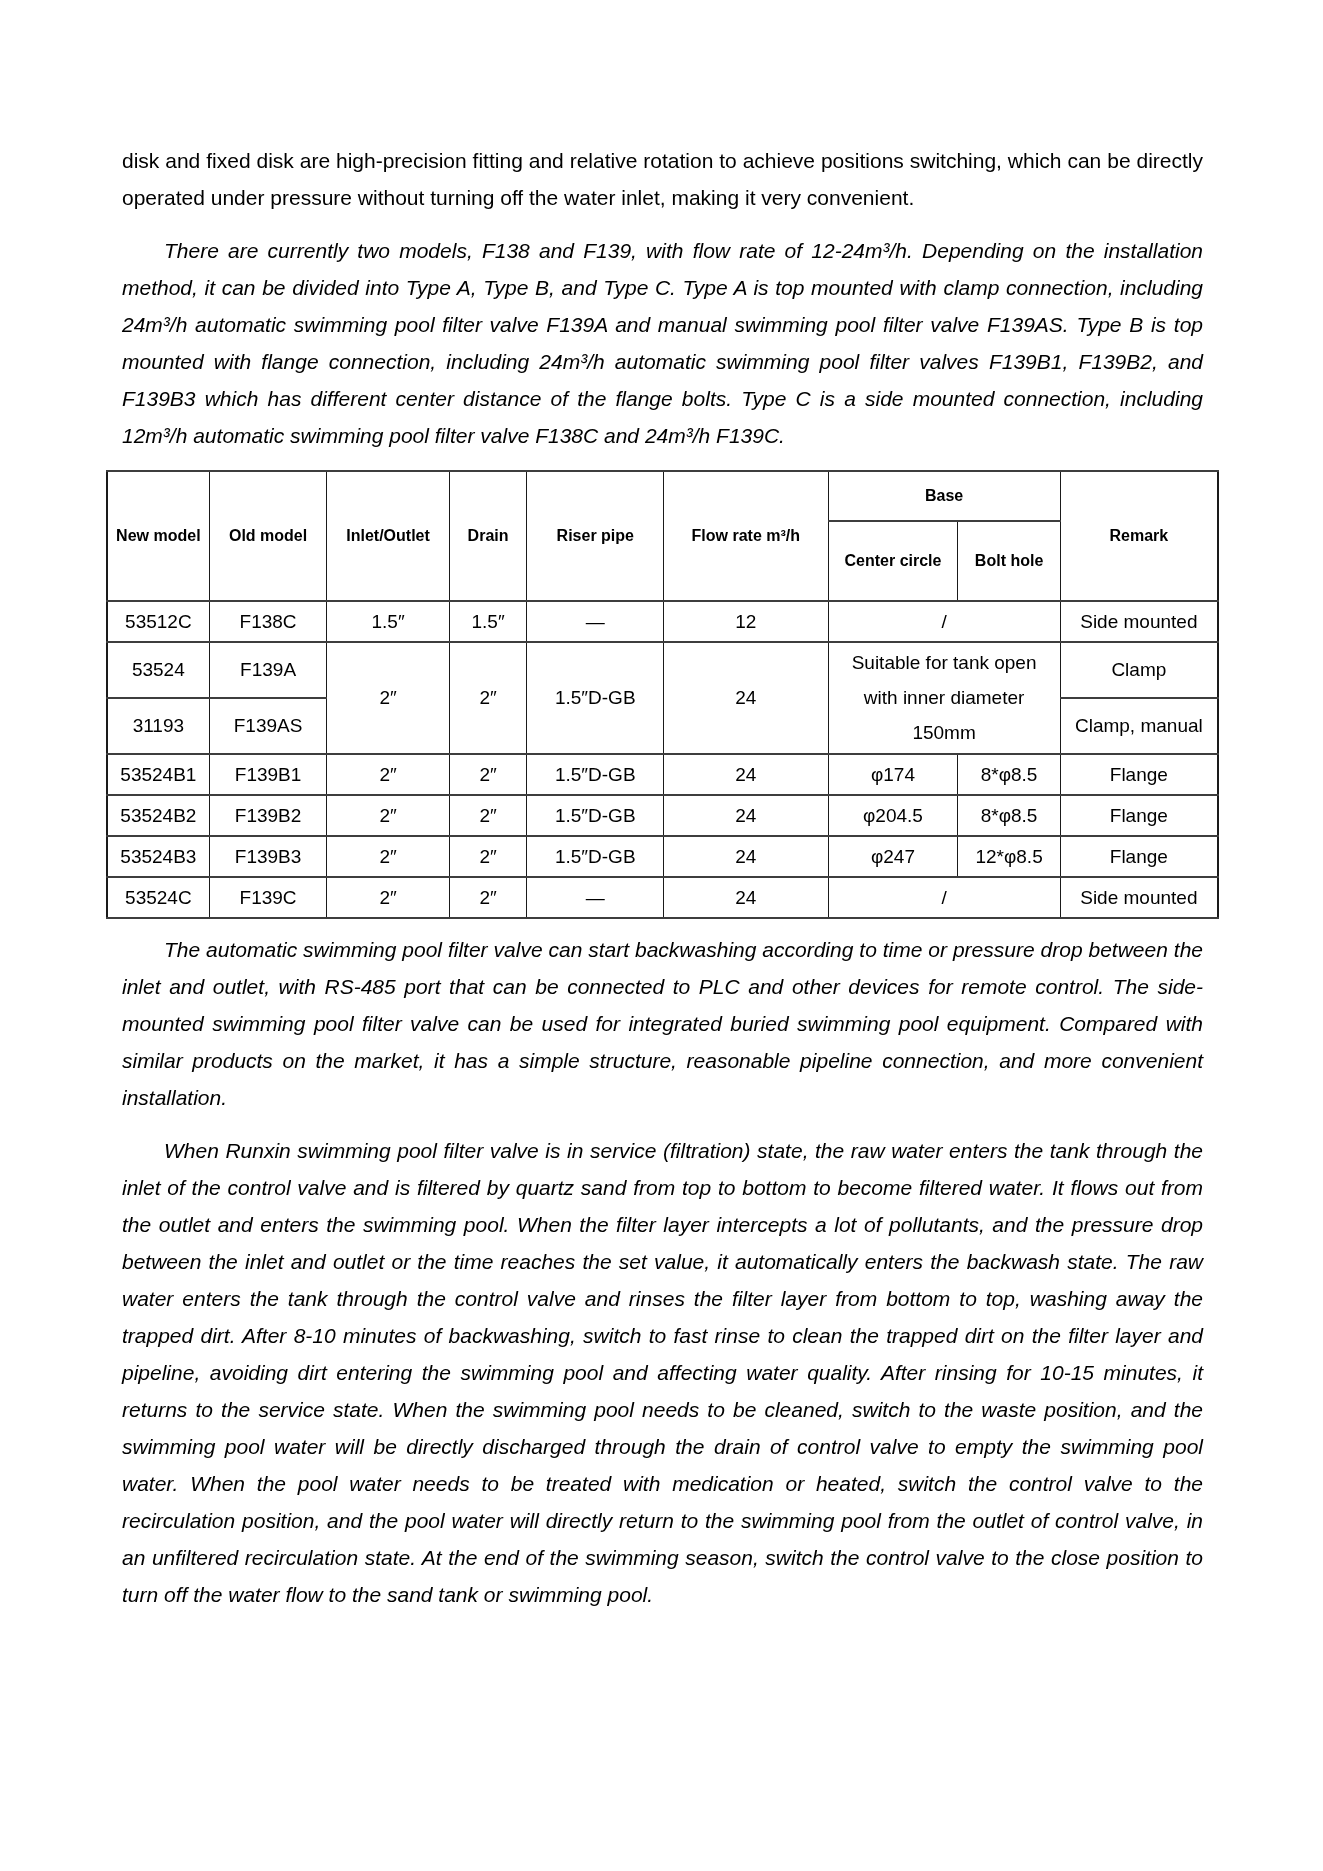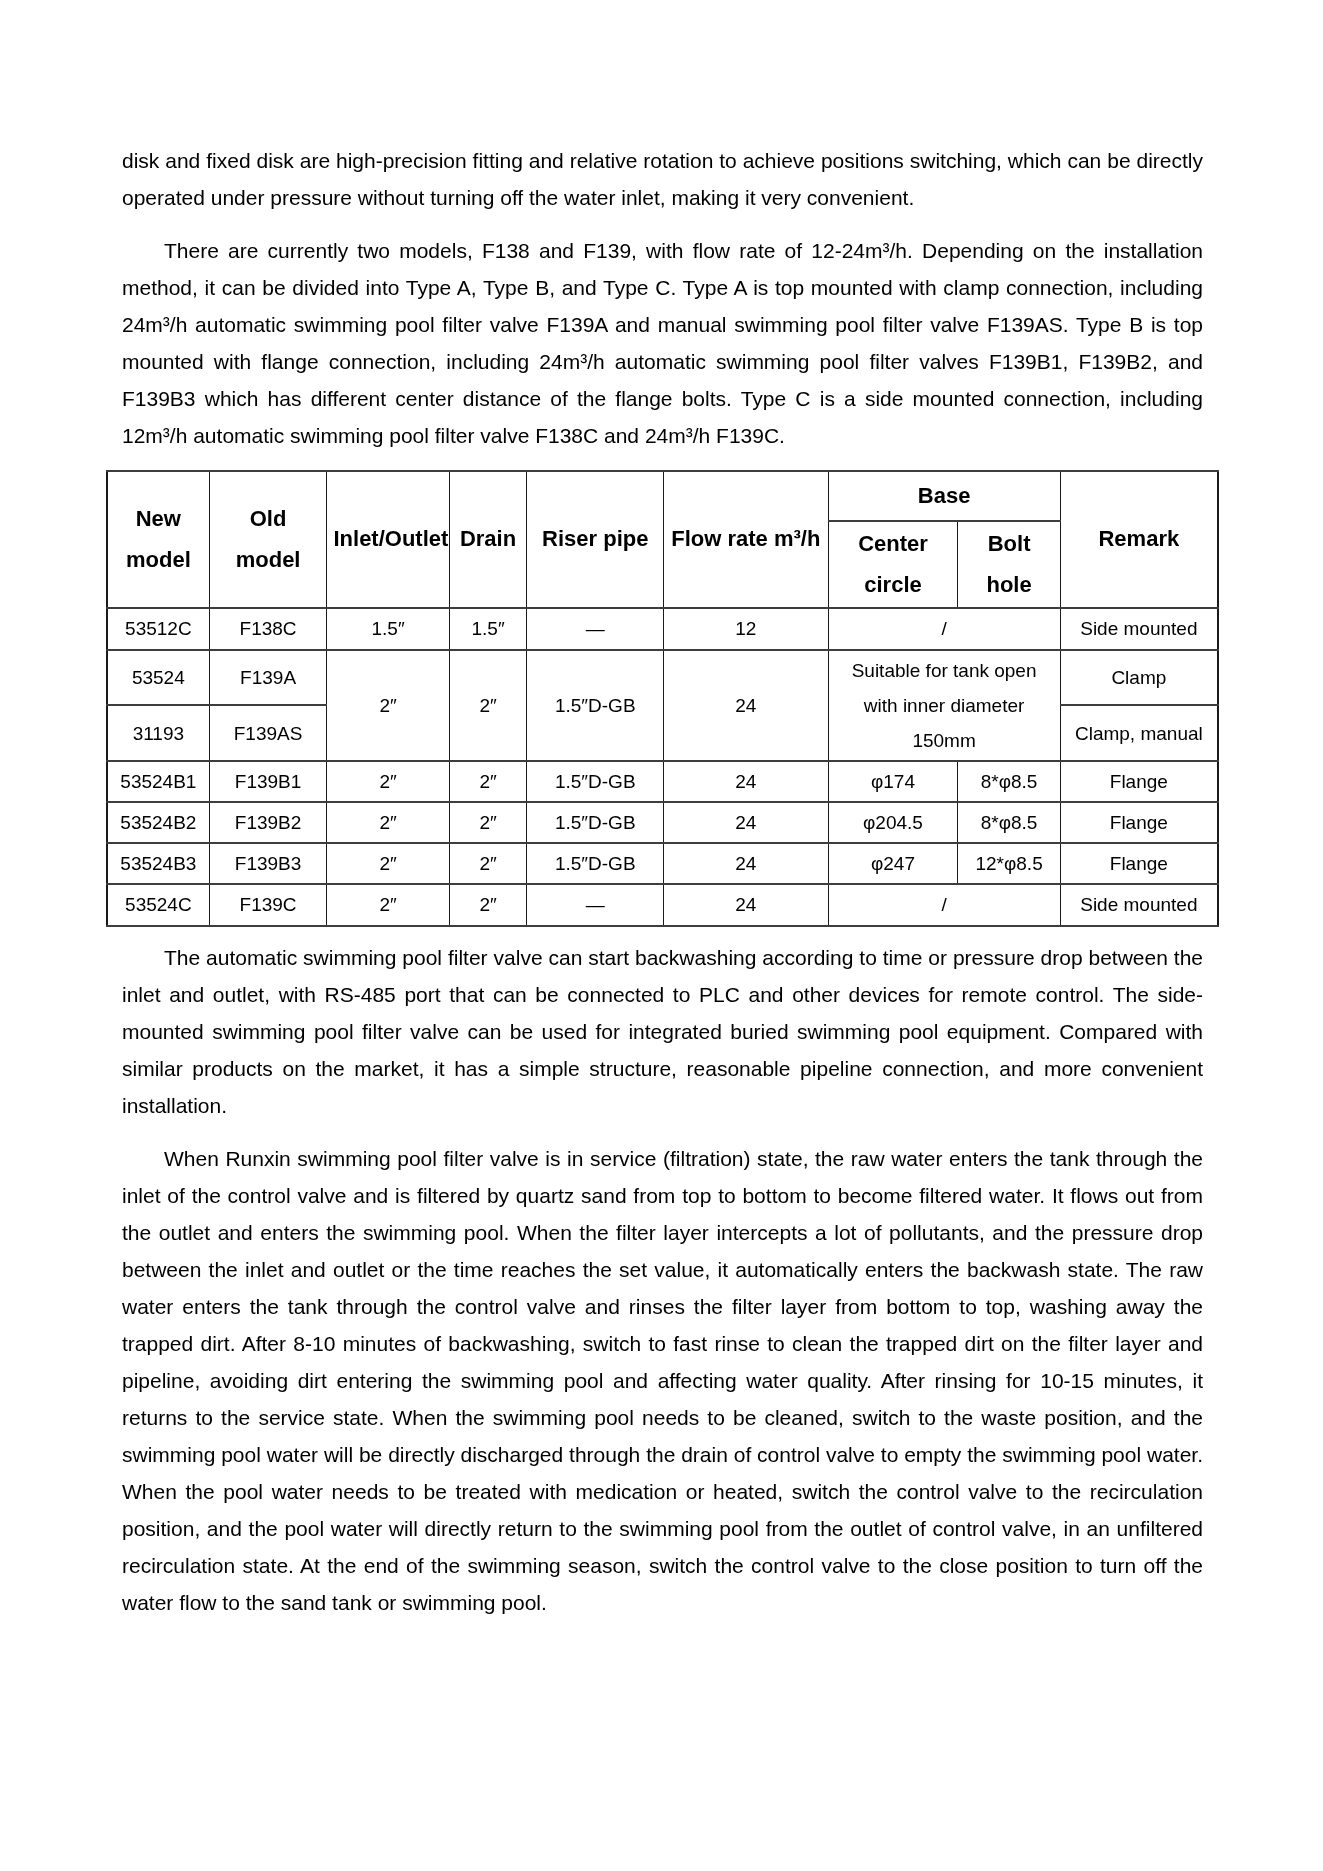--- a/index.html
+++ b/index.html
@@ -14,21 +14,21 @@
     padding: 126px 104px 0 106px;
     overflow: hidden;
   }
   .para {
     margin: 16px;
     font-size: 21px;
     line-height: 37px;
     text-align: justify;
     color: #000000;
   }
-  .para.indent { text-indent: 42px; }
+  .para.indent { text-indent: 42px; font-style: italic; }
   .para.after-table { margin-top: 12px; }
   .caption {
     font-size: 21.5px;
     font-weight: bold;
     text-align: center;
     line-height: 36px;
     margin: 1px 0 9px 0;
   }
   table.spec {
     width: 100%;
@@ -40,21 +40,21 @@
     border-right: 1px solid #1a1a1a;
     border-top: 2px solid #3d3d3d;
     border-bottom: 2px solid #3d3d3d;
     text-align: center;
     vertical-align: middle;
     padding: 2px 6px;
     overflow: hidden;
   }
   table.spec { border: 2px solid #1a1a1a; }
   table.spec th {
-    font-size: 22px;
+    font-size: 16px;
     font-weight: bold;
     line-height: 1.85;
   }
   table.spec td {
     font-size: 19px;
     font-weight: normal;
     line-height: 1.85;
   }
   tr.h-base th { height: 44px; }
   tr.h-sub th { height: 74px; }

